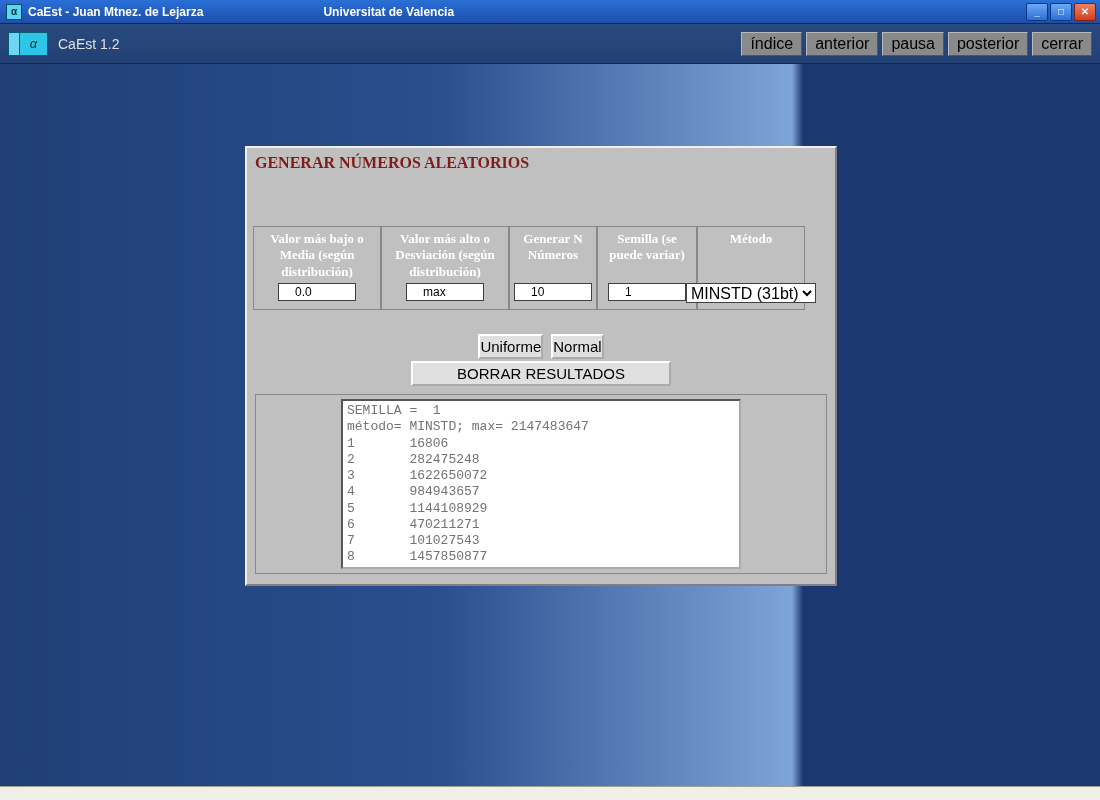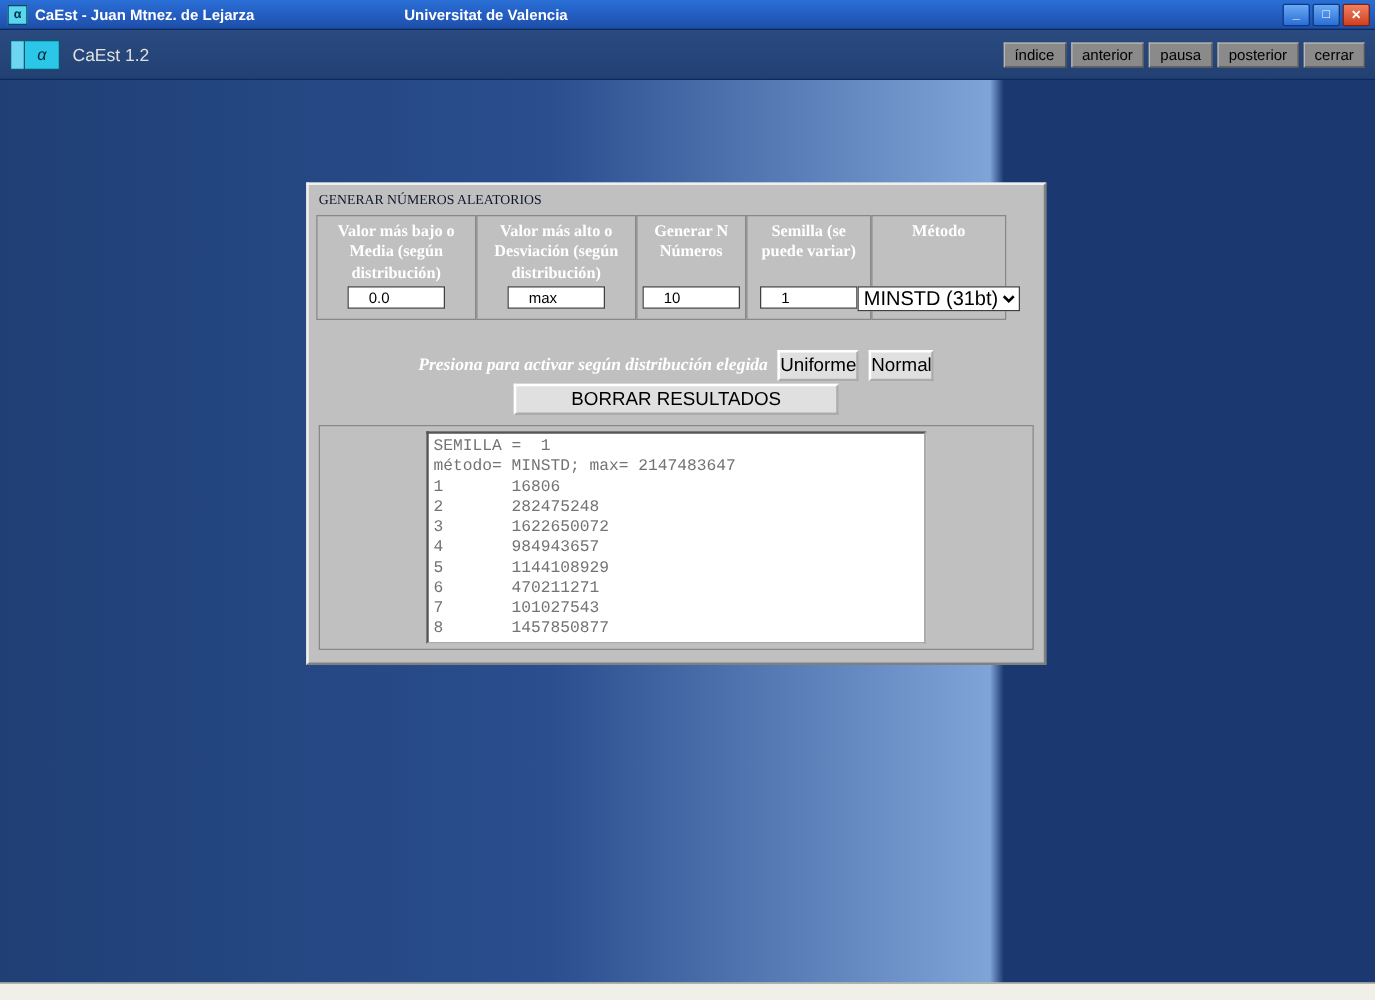--- a/index.html
+++ b/index.html
@@ -52,47 +52,48 @@
   }
   .app-logo .l1{ width:12px;background:#6ed5f2;border:1px solid #0a5a70;}
   .app-logo .l2{ flex:1;background:#2bc6e8;border:1px solid #0a5a70;border-left:none;
     display:flex;align-items:center;justify-content:center;color:#002a38;font-style:italic;font-size:13px;}
   .app-name { font-size:14px; color:#e0e0e0;}
   .hspacer{flex:1;}
   .nav-btns{display:flex; gap:4px;}
   .nav-btn{
     background:#8a8a8a; color:#000;
     border:1px solid #555; border-top-color:#b8b8b8; border-left-color:#b8b8b8;
-    padding: 2px 8px; font-size:12px; cursor:pointer; min-width:48px; text-align:left;
+    padding: 2px 8px; font-size:16px; cursor:pointer; min-width:48px; text-align:left;
   }
   
   .main-area{
     position:relative;
     width:100%; height: calc(800px - 24px - 40px);
     background: linear-gradient(to right,#1f3f75 0%, #2a4e8e 40%, #7fa4d8 72%, #1b3870 73%, #1b3870 100%);
   }
   
   .panel{
     position:absolute;
     left: 245px; top: 82px;
     width: 592px;
     background:#c0c0c0;
     border: 2px solid #808080;
     border-top-color:#f0f0f0; border-left-color:#f0f0f0;
     padding: 4px;
   }
   .panel-title{
     font-family: Georgia, "Times New Roman", serif;
-    font-size: 11px; font-weight: normal;
-    color:#0f172a;
+    font-size: 16px; font-weight: bold;
+    color:#7f1d1d;
     padding: 2px 4px 6px 4px;
   }
   .param-row{
     display:flex; gap:0;
     padding: 0 2px 4px 2px;
+    margin-top: 48px;
   }
   .param-cell{
     border:1px solid #888; background:#c0c0c0;
     padding: 4px 2px 6px 2px;
     display:flex; flex-direction:column; align-items:center; justify-content:flex-start;
     text-align:center;
   }
   .param-label{
     font-family: Georgia,"Times New Roman",serif;
     font-weight:bold; color:#fff; font-size:13px;
@@ -223,21 +224,20 @@
       <div class="param-cell c5">
         <div class="param-label short">Método</div>
         <select>
           <option>MINSTD (31bt)</option>
         </select>
       </div>
 
     </div>
 
     <div class="action-row">
-      <span class="action-text">Presiona para activar según distribución elegida</span>
       <button class="btn">Uniforme</button>
       <button class="btn">Normal</button>
     </div>
     <div class="clear-row">
       <button class="btn btn-wide">BORRAR RESULTADOS</button>
     </div>
 
     <div class="results-wrap">
       <div class="results">SEMILLA =  1
 método= MINSTD; max= 2147483647

